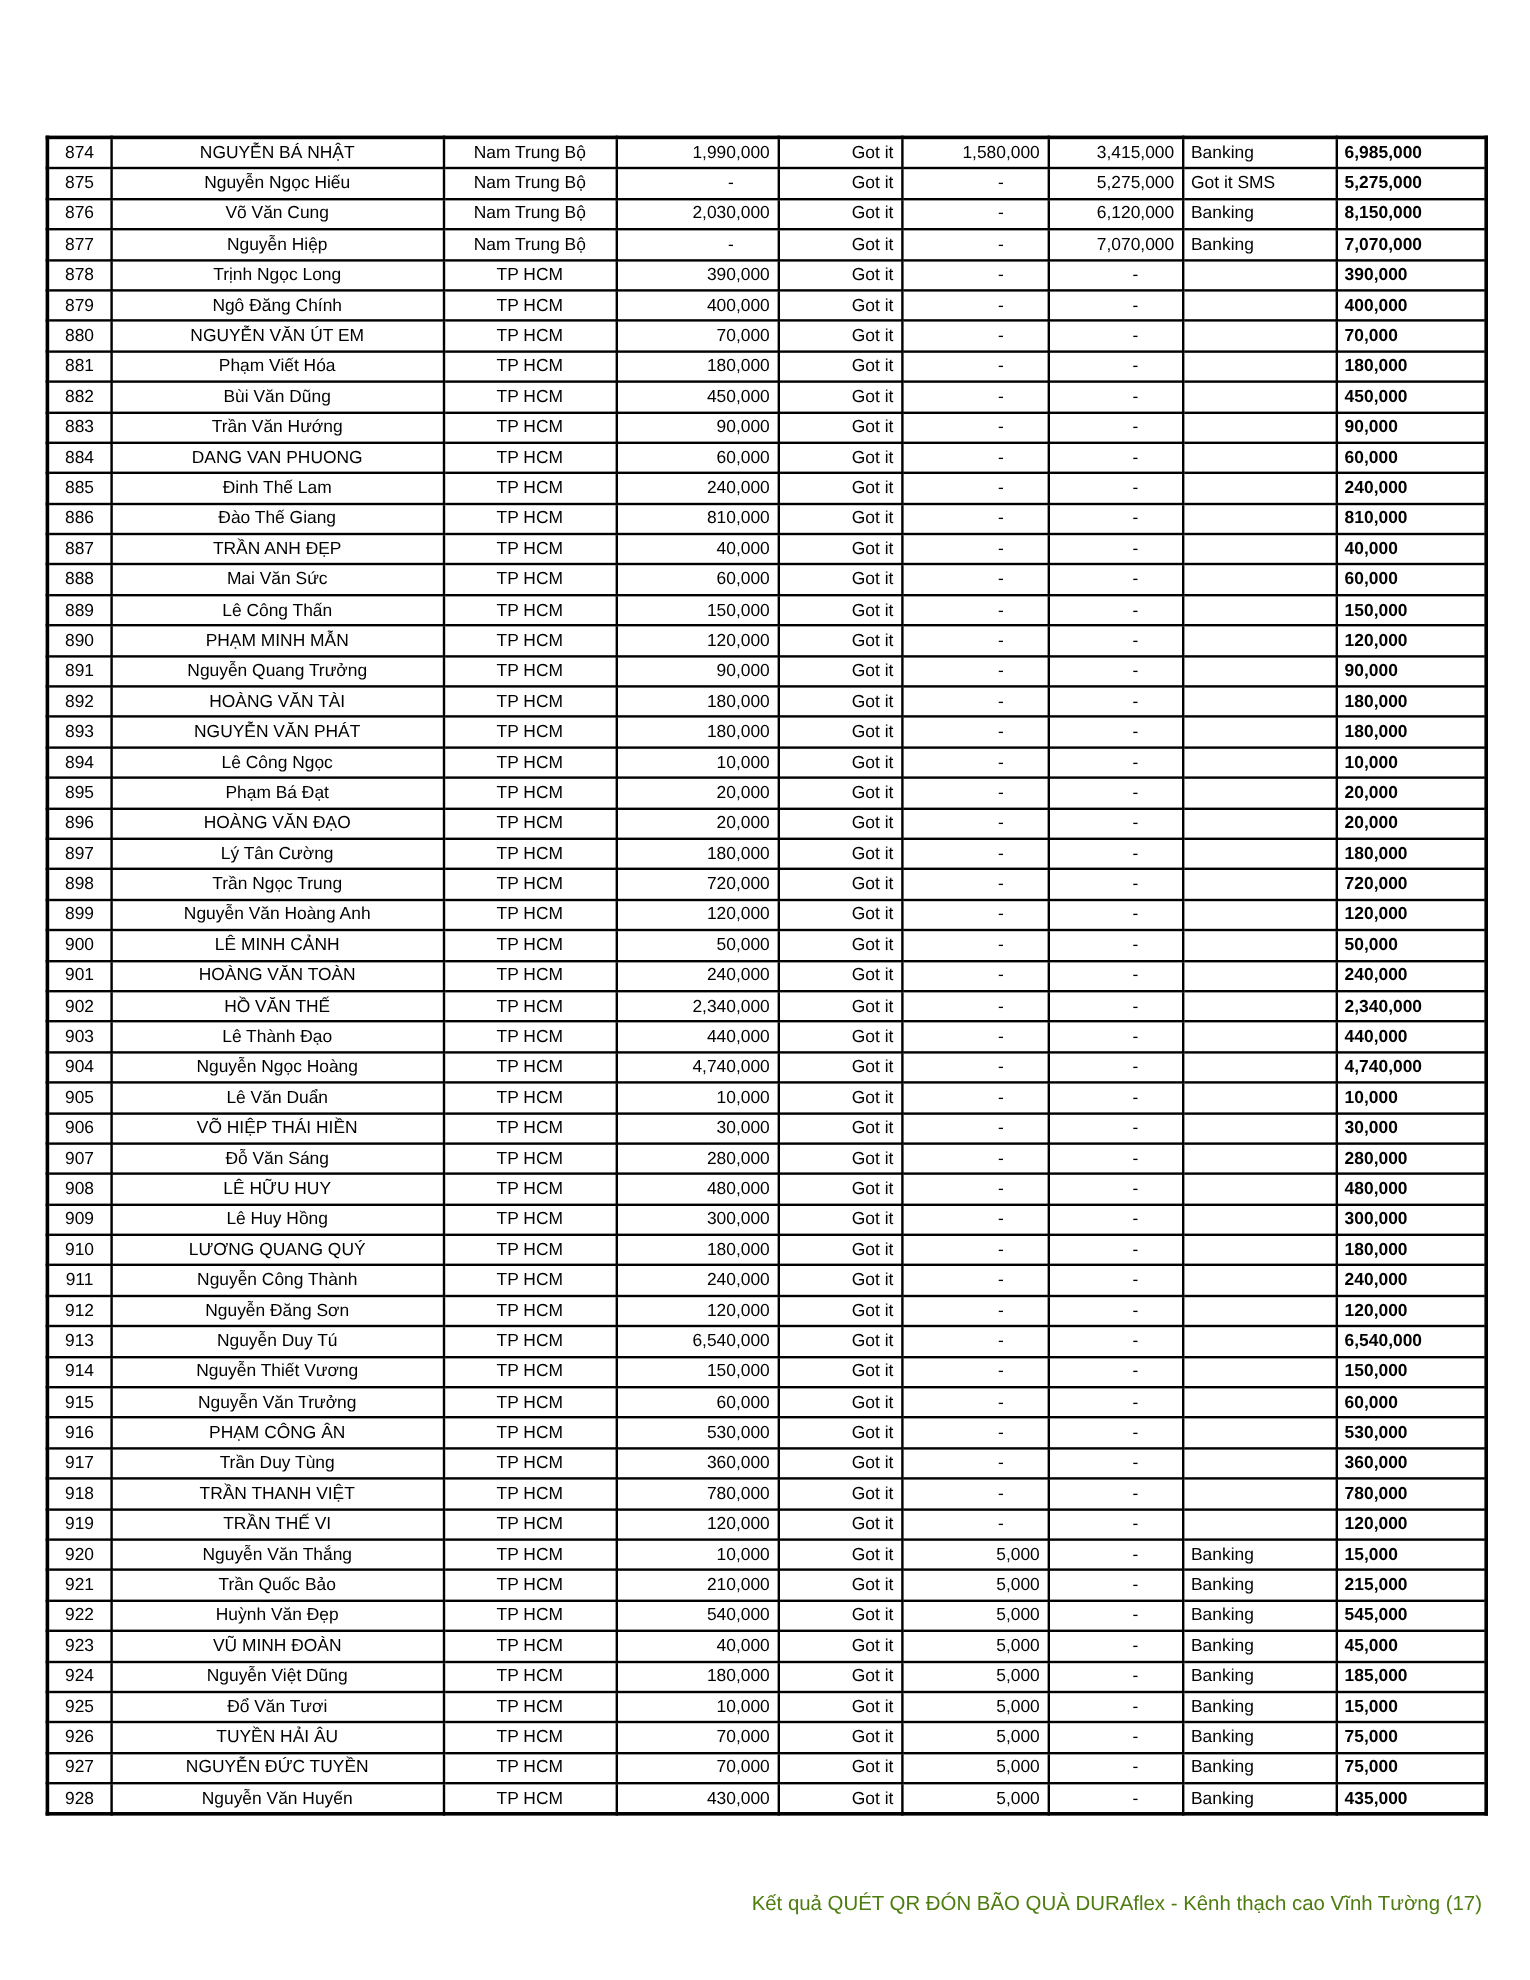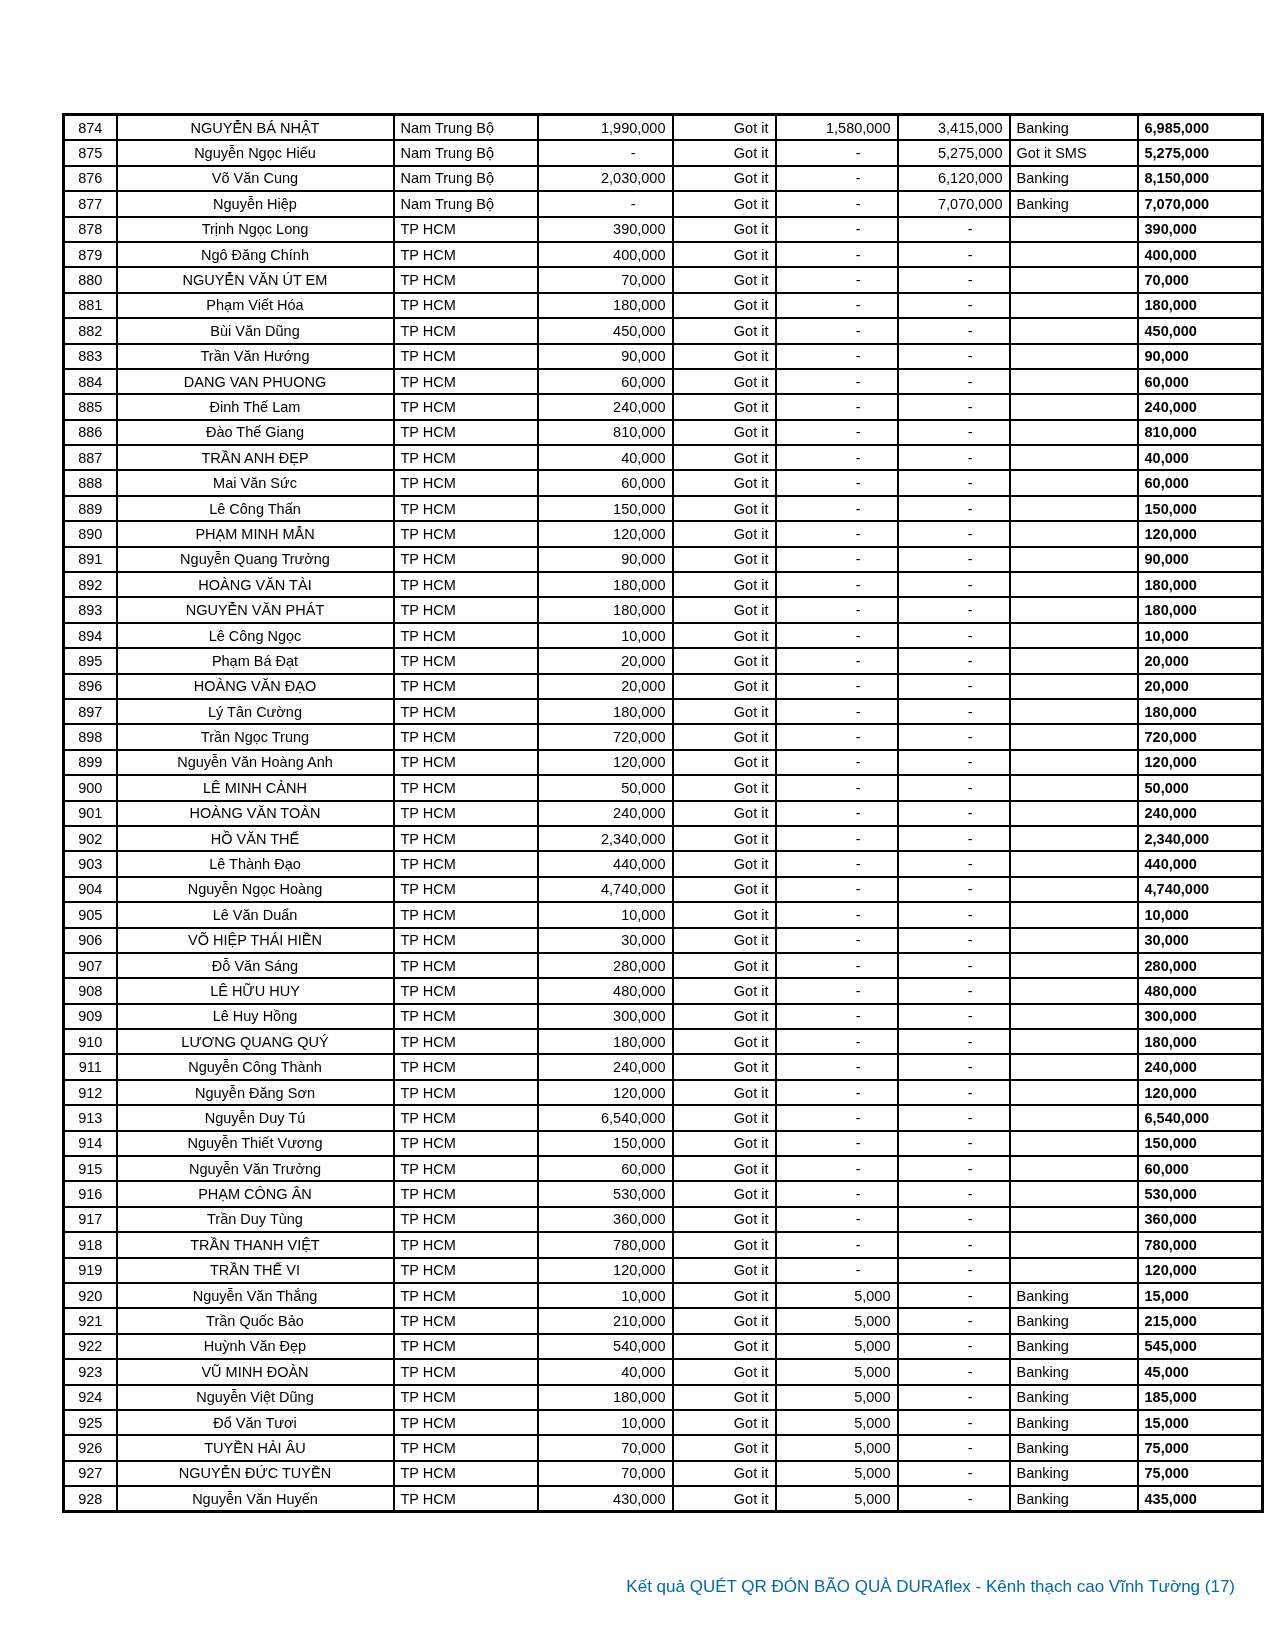--- a/index.html
+++ b/index.html
@@ -14,45 +14,44 @@
   }
   table.results{
     position:absolute;
     left:38px;
     top:113px;
     width:1199px;
     border-collapse:collapse;
     table-layout:fixed;
     border:3px solid #000;
     font-size:14.5px;
-    margin-left:24px;
   }
   table.results td{
     border:2px solid #000;
     height:23.4px;
     padding:0 6px;
     vertical-align:middle;
     overflow:hidden;
     white-space:nowrap;
   }
   td.c-stt{text-align:center;}
   td.c-name{text-align:center;white-space:pre;}
-  td.c-region{text-align:left;}
+  td.c-region{text-align:center;}
   td.c-status{text-align:right;}
   td.c-amt{text-align:right;padding-right:8px;}
   td.c-amt.c-dash{padding-right:36px;}
   td.c-channel{text-align:left;padding-left:7px;}
   td.c-total{text-align:left;padding-right:8px;font-weight:700;}
   .footer{
     position:absolute;
     top:1577px;
     right:40px;
     font-size:17px;
     white-space:nowrap;
-    color:#0369a1;
+    color:#4d7c0f;
   }
 </style>
 </head>
 <body>
 
 <div class="page">
 
   <table class="results">
     <colgroup>
       <col style="width:53px">

